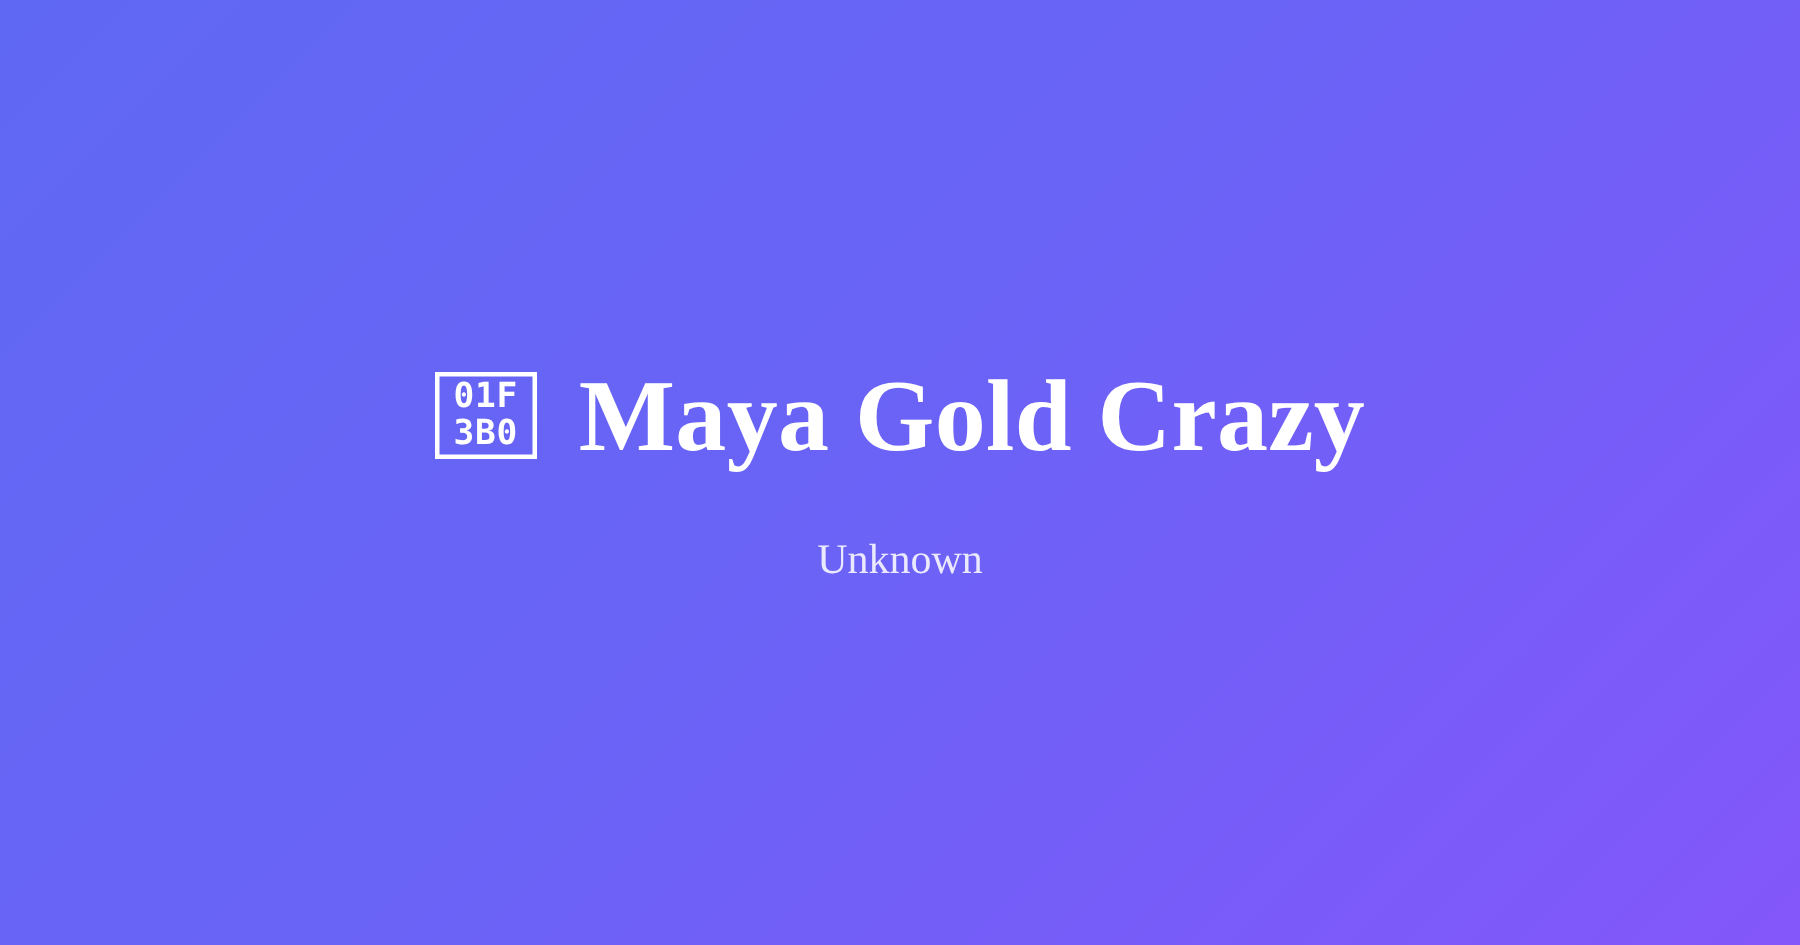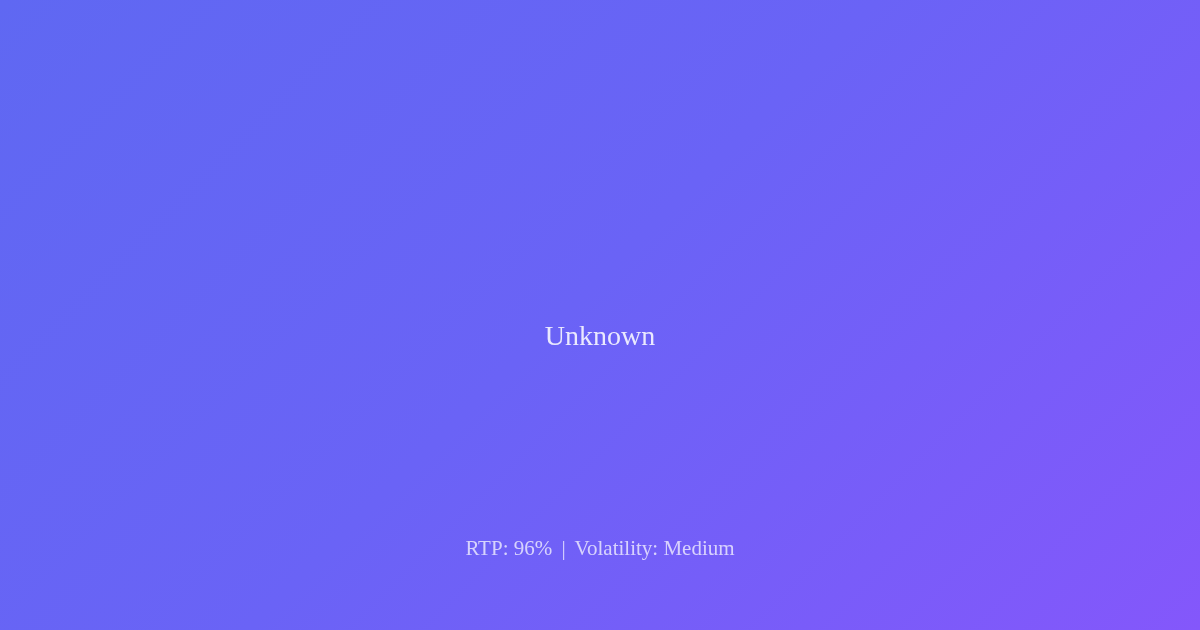--- a/index.html
+++ b/index.html
@@ -95,24 +95,27 @@
     color: rgba(255, 255, 255, 0.72);
     line-height: 1.3;
   }
   .meta-line .sep { padding: 0 4px; }
 </style>
 </head>
 <body>
 
 <div class="og-card">
 
+  <div class="title-row">
+
+    <span class="tofu-glyph" aria-label="slot machine">
+      <span class="tofu-row">01F</span>
+      <span class="tofu-row">3B0</span>
+    </span>
+
+    <h1 class="game-title">Maya Gold Crazy</h1>
+
+  </div>
 
   <div class="provider">Unknown</div>
 
-  <div class="meta-line">
-    <span>RTP:</span>
-    <span>96%</span>
-    <span class="sep">|</span>
-    <span>Volatility:</span>
-    <span>Medium</span>
-  </div>
 
 </div>
 
 </body></html>

